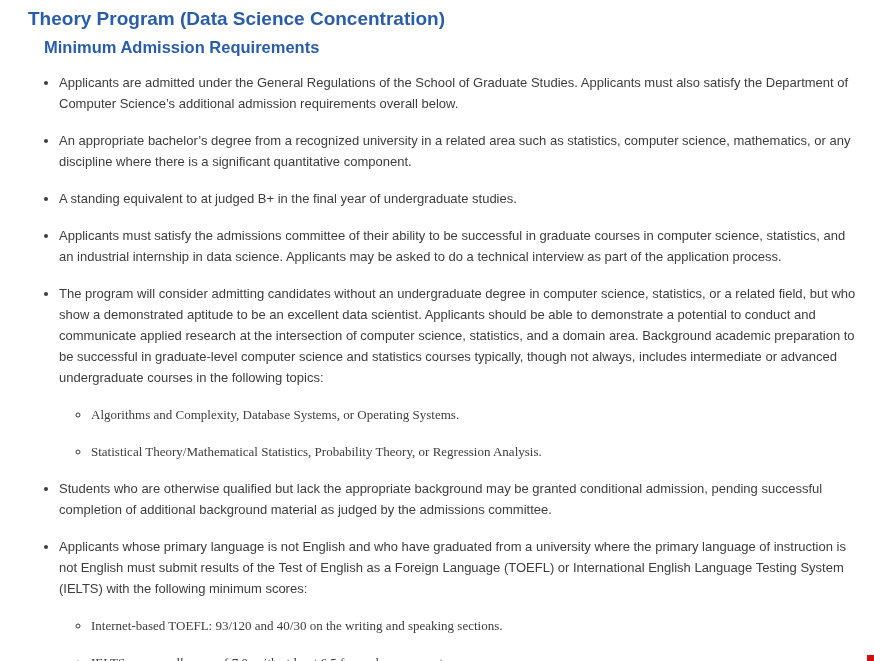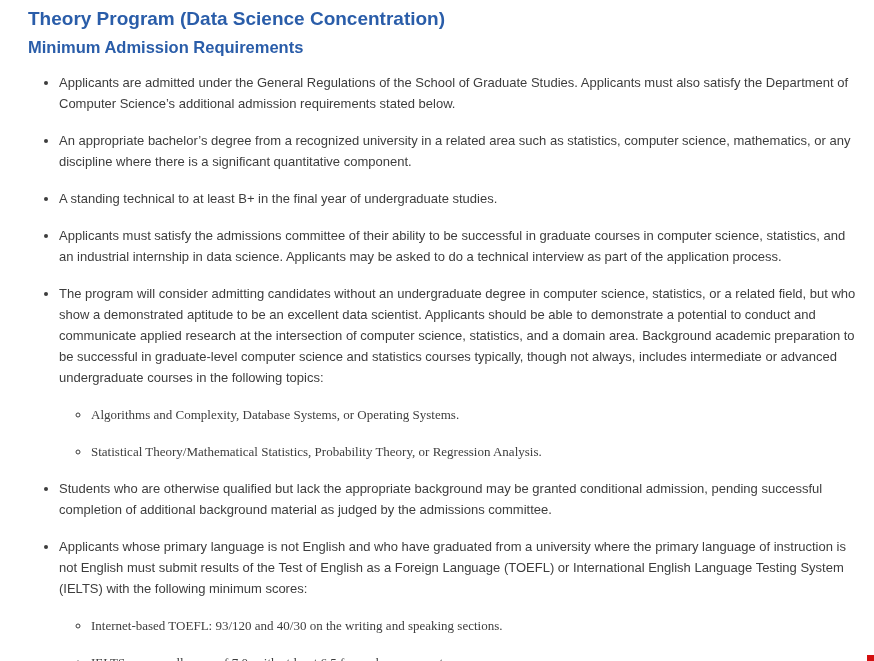--- a/index.html
+++ b/index.html
@@ -28,21 +28,21 @@
     color: var(--heading-blue);
     font-size: 19px;
     font-weight: bold;
     margin: 2px 0 0 0;
     line-height: 24px;
   }
   h2.section-heading {
     color: var(--heading-blue);
     font-size: 16.5px;
     font-weight: bold;
-    margin: 6px 0 14px 0;
+    margin: 6px 0 14px 16px;
     line-height: 21px;
   }
   ul.reqs {
     margin: 0;
     padding: 0 0 0 31px;
     font-size: 13px;
     line-height: 21px;
     max-width: 836px;
     list-style: disc;
   }
@@ -73,27 +73,27 @@
 </style>
 </head>
 <body>
 
 <div class="page">
   <h1 class="page-title">Theory Program (Data Science Concentration)</h1>
   <h2 class="section-heading">Minimum Admission Requirements</h2>
 
   <ul class="reqs" id="requirements-list">
       <li>
-    <span>Applicants are admitted under the General Regulations of the School of Graduate Studies. Applicants must also satisfy the Department of Computer Science’s additional admission requirements stated below.</span>
+    <span>Applicants are admitted under the General Regulations of the School of Graduate Studies. Applicants must also satisfy the Department of Computer Science’s additional admission requirements overall below.</span>
   </li>
       <li>
     <span>An appropriate bachelor’s degree from a recognized university in a related area such as statistics, computer science, mathematics, or any discipline where there is a significant quantitative component.</span>
   </li>
       <li>
-    <span>A standing technical to at least B+ in the final year of undergraduate studies.</span>
+    <span>A standing equivalent to at judged B+ in the final year of undergraduate studies.</span>
   </li>
       <li>
     <span>Applicants must satisfy the admissions committee of their ability to be successful in graduate courses in computer science, statistics, and an industrial internship in data science. Applicants may be asked to do a technical interview as part of the application process.</span>
   </li>
       <li>
     <span>The program will consider admitting candidates without an undergraduate degree in computer science, statistics, or a related field, but who show a demonstrated aptitude to be an excellent data scientist. Applicants should be able to demonstrate a potential to conduct and communicate applied research at the intersection of computer science, statistics, and a domain area. Background academic preparation to be successful in graduate-level computer science and statistics courses typically, though not always, includes intermediate or advanced undergraduate courses in the following topics:</span>
   <ul class="sub">
           <li>
     <span>Algorithms and Complexity, Database Systems, or Operating Systems.</span>
   </li>

